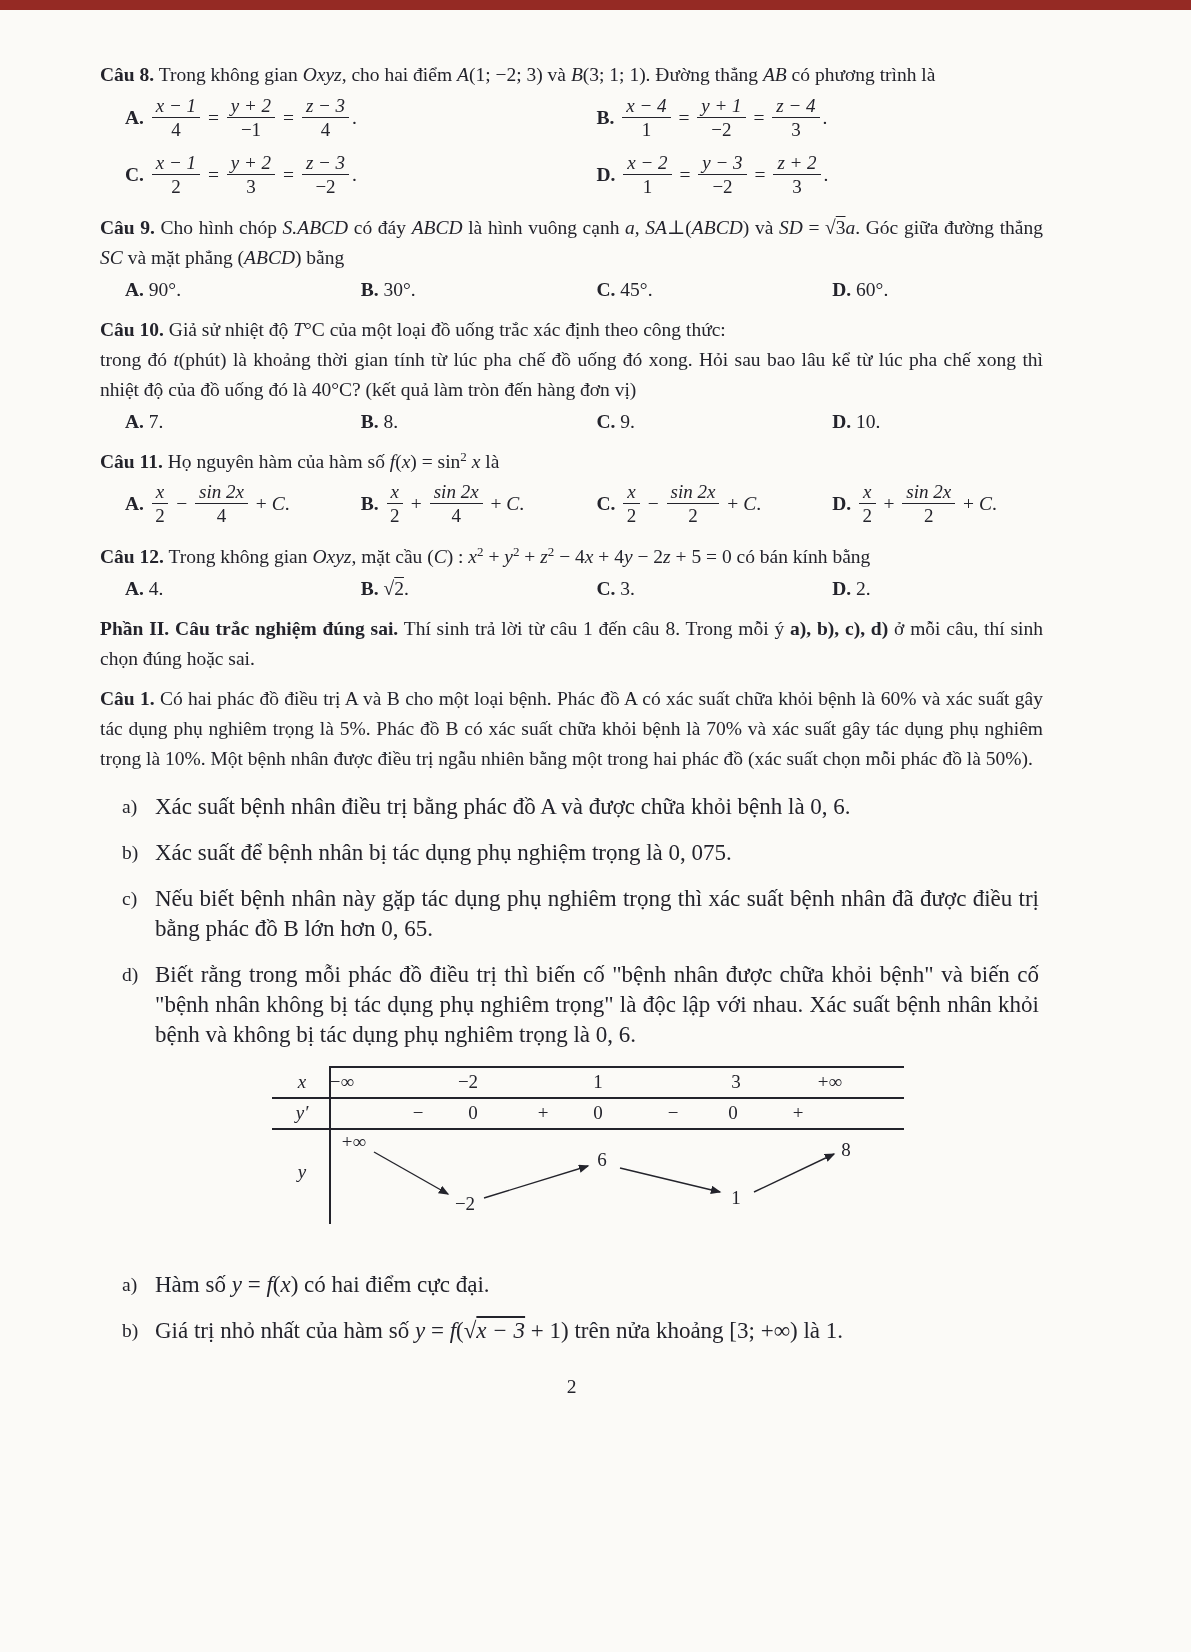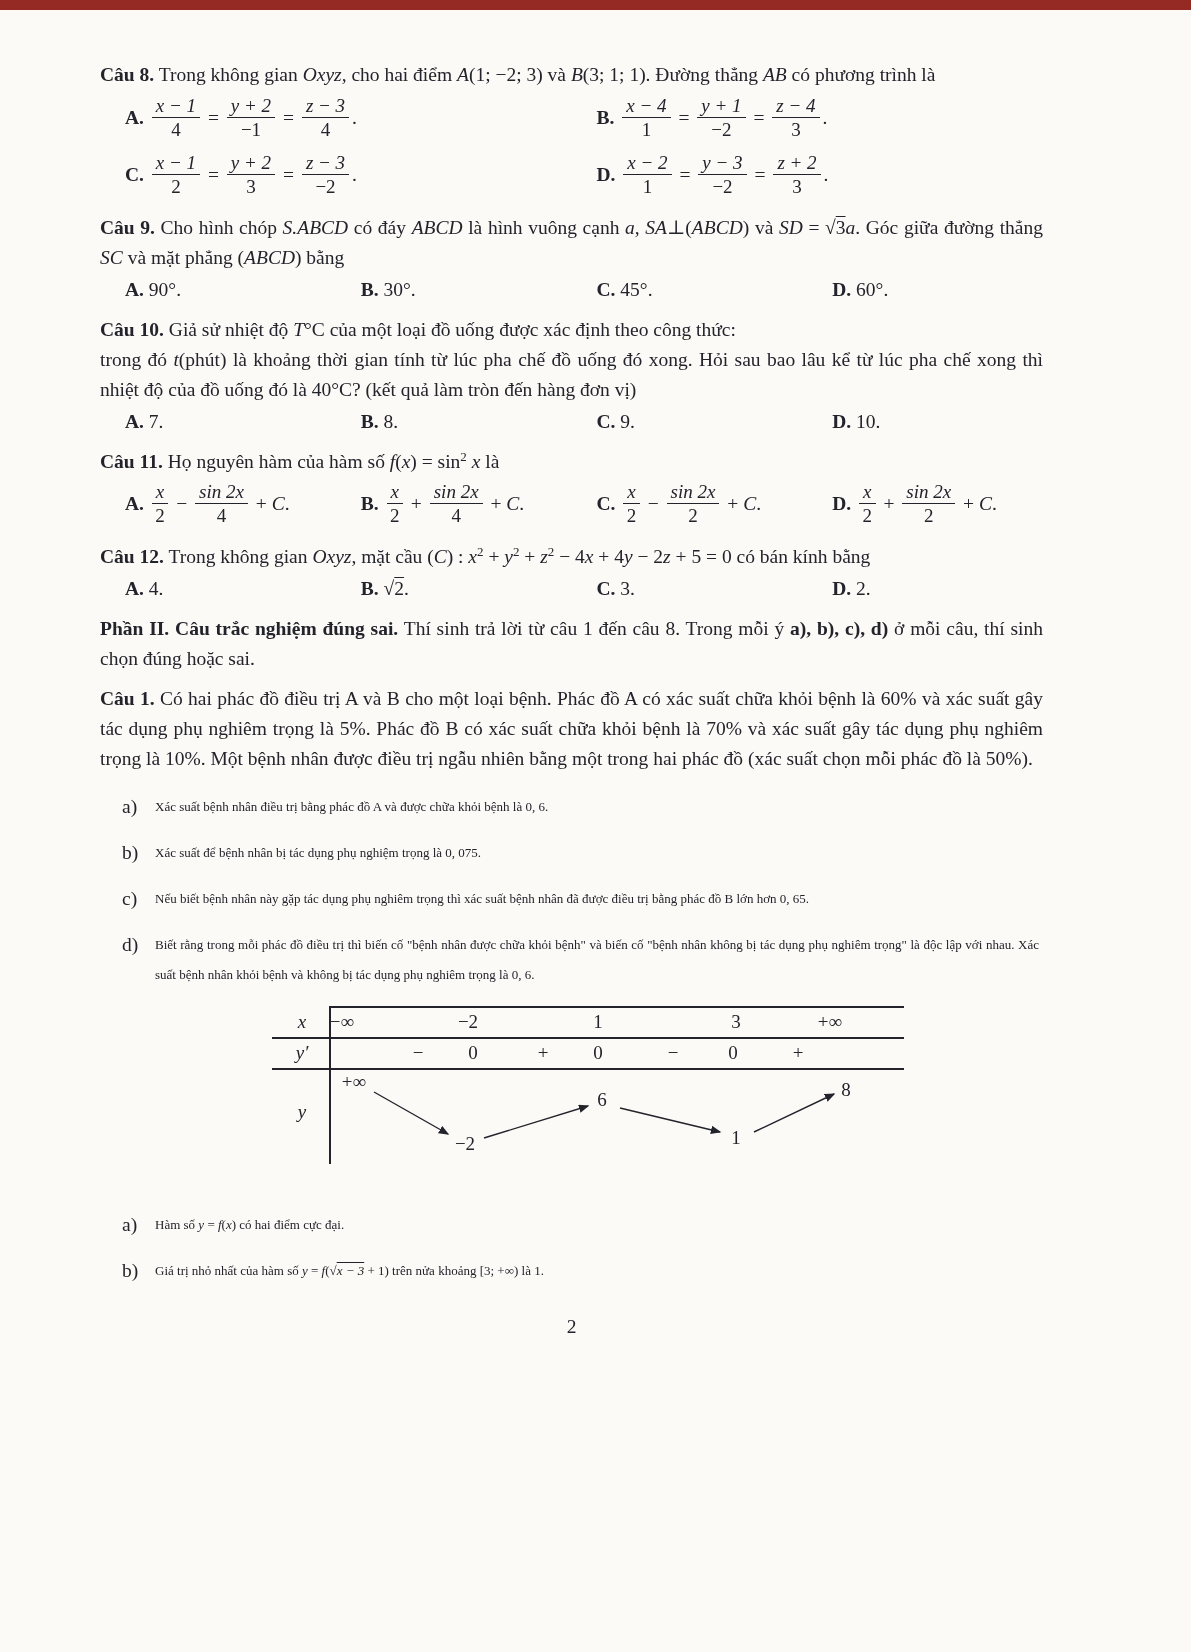--- a/index.html
+++ b/index.html
@@ -24,21 +24,21 @@
   .qblock{margin-top:10px;}
   .optrow2{display:flex;margin:3px 0 4px;}
   .optrow2 > div{width:50%;padding-left:25px;font-size:19.5px;line-height:30px;}
   .optrow4{display:flex;margin:2px 0 4px;}
   .optrow4 > div{width:25%;padding-left:25px;font-size:19.5px;line-height:30px;}
   .opt-tall{padding:3px 0;}
   .formula{text-align:center;font-size:19.5px;line-height:30px;margin:9px 0 9px;}
   .items{margin-top:18px;}
   .item{display:flex;margin:0 0 16px 22px;}
   .item .marker{width:33px;flex:none;font-size:19.5px;line-height:30px;}
-  .item .itext{flex:1;font-size:13px;line-height:30px;text-align:justify;padding-right:4px;}
+  .item .itext{flex:1;font-size:23px;line-height:30px;text-align:justify;padding-right:4px;}
   .bbt{position:relative;width:632px;height:158px;margin:16px 0 46px 172px;font-size:19px;}
   .bbt .hline{position:absolute;height:1.5px;background:currentColor;}
   .bbt .vline{position:absolute;width:1.5px;background:currentColor;}
   .bbt .cell{position:absolute;transform:translate(-50%,-50%);white-space:nowrap;}
   .bbt svg{position:absolute;left:0;top:0;}
   .pagenum{text-align:center;font-size:19.5px;margin-top:30px;}
 </style>
 </head>
 <body style="background: rgb(251, 250, 247); color: rgb(35, 35, 43);">
 
@@ -62,21 +62,21 @@
     <p class="para"><span class="b">Câu 9.</span><span> Cho hình chóp </span><span class="i">S.ABCD</span><span> có đáy </span><span class="i">ABCD</span><span> là hình vuông cạnh </span><span class="i">a</span><span>, </span><span class="i">SA</span><span>⊥(</span><span class="i">ABCD</span><span>) và </span><span class="i">SD</span><span> = √</span><span class="ol">3</span><span class="i">a</span><span>. Góc giữa đường thẳng </span><span class="i">SC</span><span> và mặt phẳng (</span><span class="i">ABCD</span><span>) bằng</span></p>
     <div class="optrow4">
       <div><span class="b">A.</span><span> 90°.</span></div>
       <div><span class="b">B.</span><span> 30°.</span></div>
       <div><span class="b">C.</span><span> 45°.</span></div>
       <div><span class="b">D.</span><span> 60°.</span></div>
     </div>
   </div>
 
   <div class="qblock">
-    <p class="para"><span class="b">Câu 10.</span><span> Giả sử nhiệt độ </span><span class="i">T</span><span>°C của một loại đồ uống được xác định theo công thức:</span></p>
+    <p class="para"><span class="b">Câu 10.</span><span> Giả sử nhiệt độ </span><span class="i">T</span><span>°C của một loại đồ uống trắc xác định theo công thức:</span></p>
     <p class="para"><span>trong đó </span><span class="i">t</span><span>(phút) là khoảng thời gian tính từ lúc pha chế đồ uống đó xong. Hỏi sau bao lâu kể từ lúc pha chế xong thì nhiệt độ của đồ uống đó là 40°C? (kết quả làm tròn đến hàng đơn vị)</span></p>
     <div class="optrow4">
       <div><span class="b">A.</span><span> 7.</span></div>
       <div><span class="b">B.</span><span> 8.</span></div>
       <div><span class="b">C.</span><span> 9.</span></div>
       <div><span class="b">D.</span><span> 10.</span></div>
     </div>
   </div>
 
   <div class="qblock">

